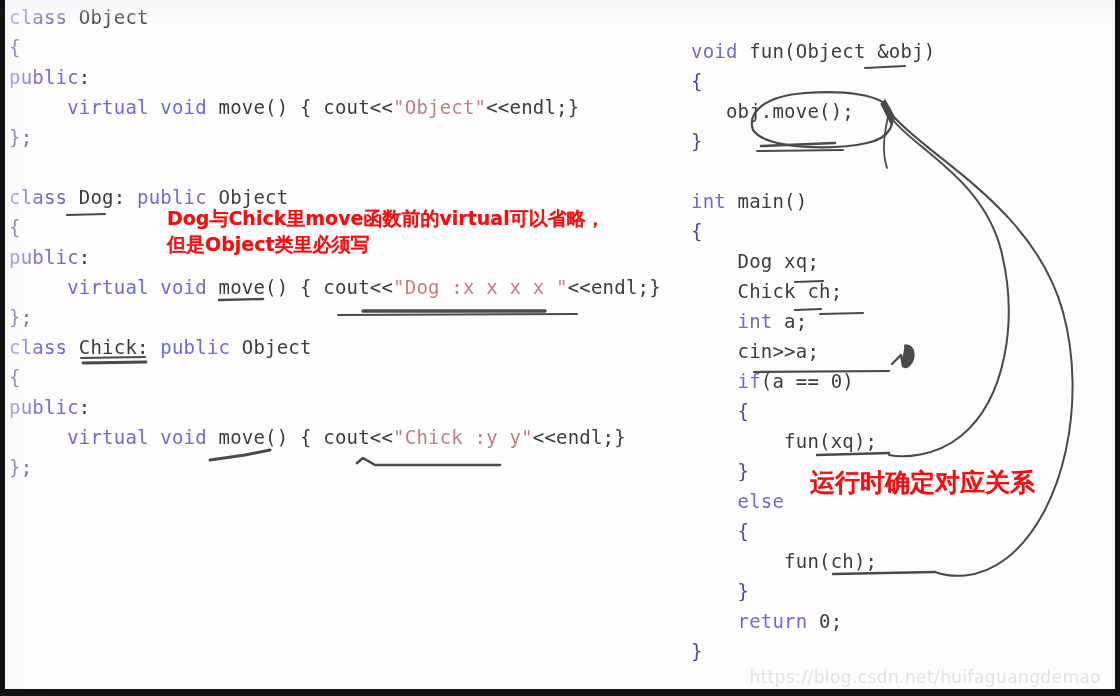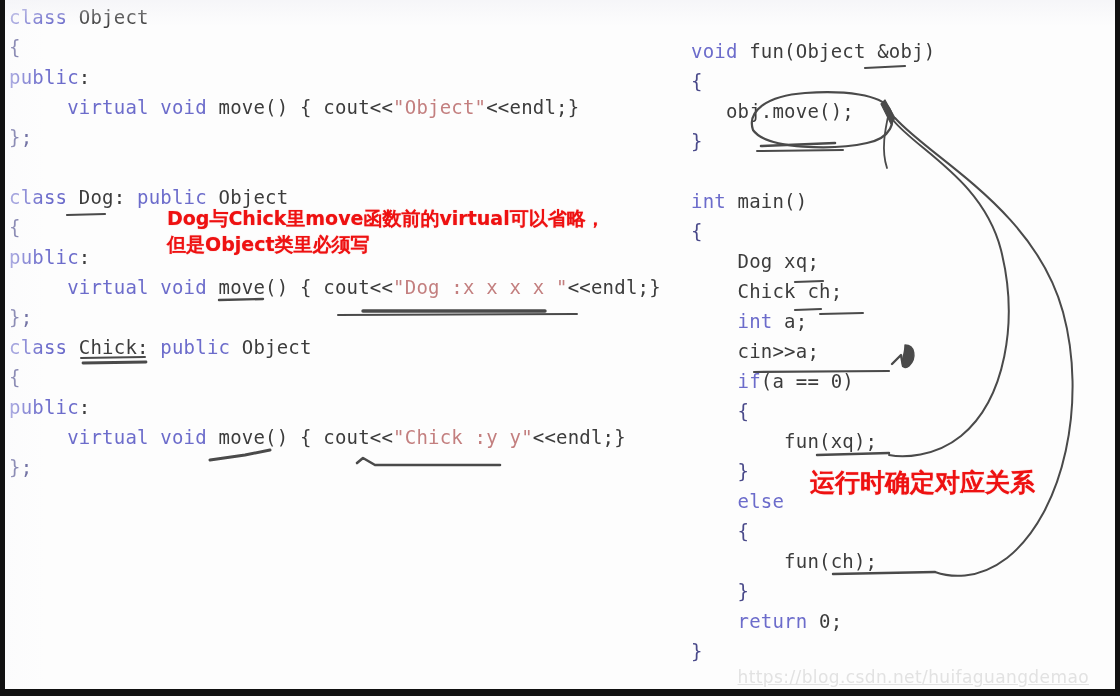--- a/index.html
+++ b/index.html
@@ -82,28 +82,27 @@
   #ink {
     position: absolute;
     left: 0; top: 0;
     width: 1120px; height: 696px;
     pointer-events: none;
   }
 
   
   #watermark {
     position: absolute;
-    right: 26px;
+    right: 14px;
     bottom: 2px;
     font-family: "DejaVu Sans", "Liberation Sans", sans-serif;
     font-size: 17px;
     color: #e2e2e2;
     letter-spacing: 0.4px;
     white-space: pre;
-    text-decoration: underline;
   }
 </style>
 </head>
 <body>
 
 <div id="screenshot">
   <div class="page-surface"></div>
 
   <div class="code-pane" id="left-pane"><span class="ln"><span class="kw">class</span><span class="id"> Object</span></span><span class="ln"><span class="punct">{</span></span><span class="ln"><span class="kw">public</span><span class="id">:</span></span><span class="ln"><span class="id">     </span><span class="kw">virtual void</span><span class="id"> move() { cout&lt;&lt;</span><span class="str">"Object"</span><span class="id">&lt;&lt;endl;}</span></span><span class="ln"><span class="punct">};</span></span><span class="ln blank">&nbsp;</span><span class="ln"><span class="kw">class</span><span class="id"> Dog: </span><span class="kw">public</span><span class="id"> Object</span></span><span class="ln"><span class="punct">{</span></span><span class="ln"><span class="kw">public</span><span class="id">:</span></span><span class="ln"><span class="id">     </span><span class="kw">virtual void</span><span class="id"> move() { cout&lt;&lt;</span><span class="str">"Dog :x x x x "</span><span class="id">&lt;&lt;endl;}</span></span><span class="ln"><span class="punct">};</span></span><span class="ln"><span class="kw">class</span><span class="id"> Chick: </span><span class="kw">public</span><span class="id"> Object</span></span><span class="ln"><span class="punct">{</span></span><span class="ln"><span class="kw">public</span><span class="id">:</span></span><span class="ln"><span class="id">     </span><span class="kw">virtual void</span><span class="id"> move() { cout&lt;&lt;</span><span class="str">"Chick :y y"</span><span class="id">&lt;&lt;endl;}</span></span><span class="ln"><span class="punct">};</span></span></div>
 

